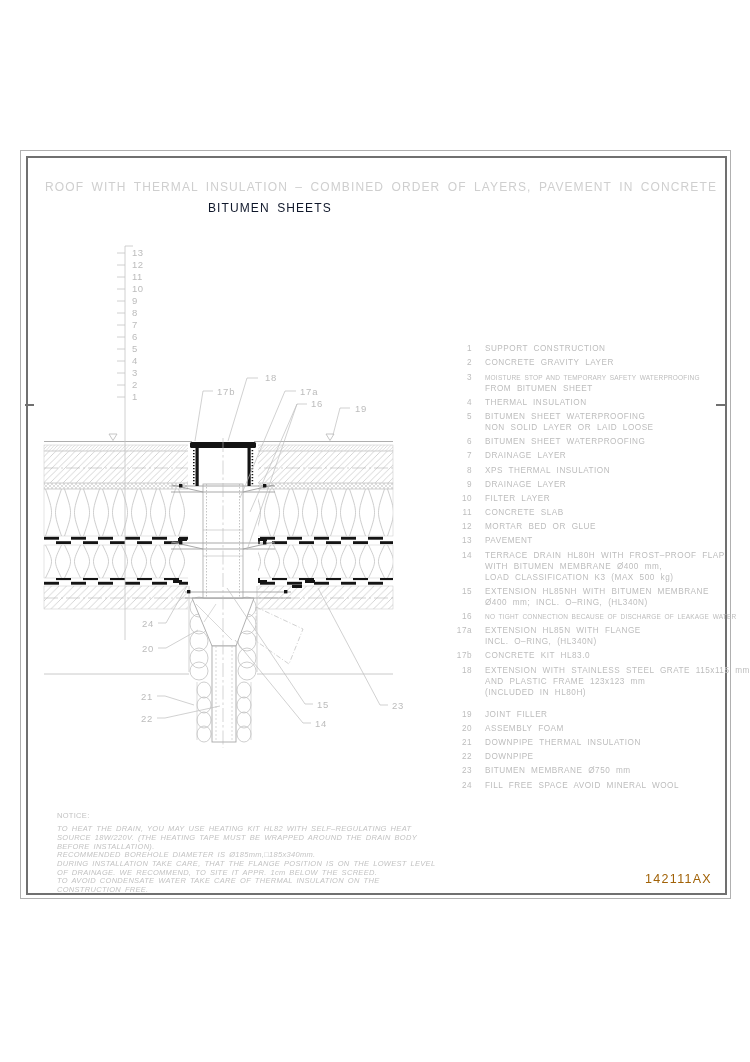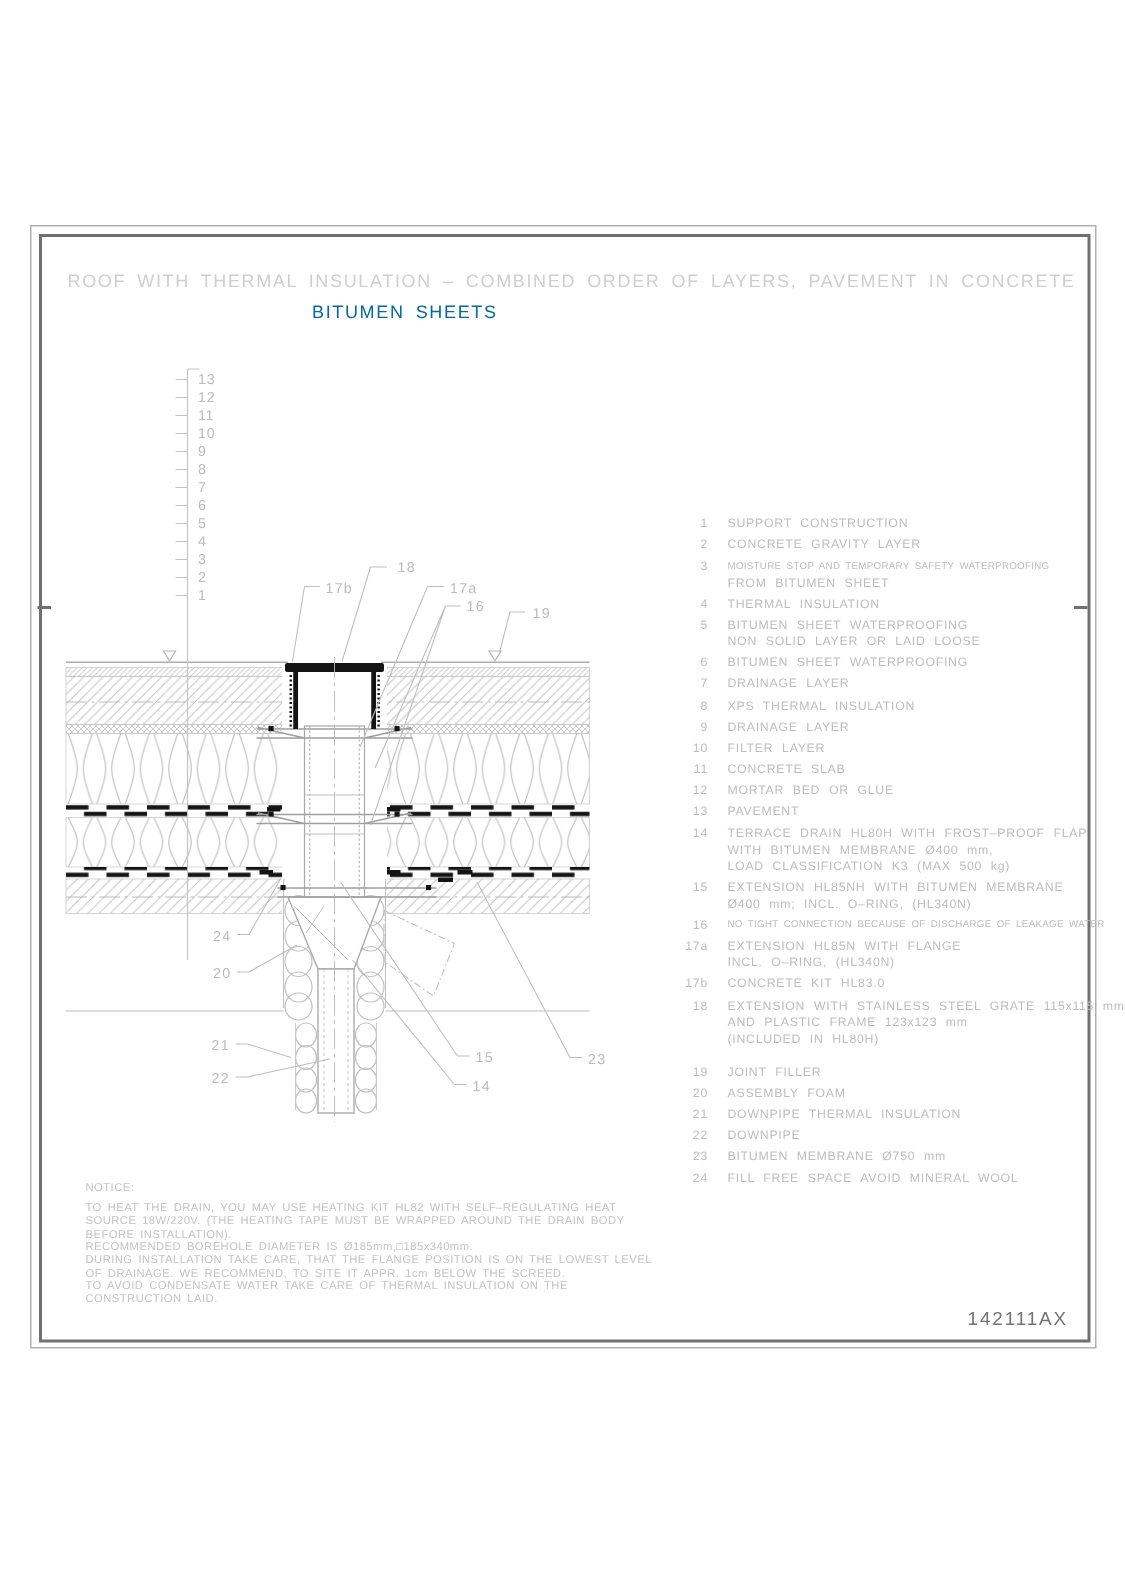--- a/index.html
+++ b/index.html
@@ -3,32 +3,32 @@
 <meta charset="utf-8">
 <style>
   html,body{margin:0;padding:0;background:#ffffff;}
   body{width:750px;height:1062px;position:relative;font-family:"Liberation Sans",sans-serif;overflow:hidden;}
   .frame-outer{position:absolute;left:20px;top:150px;width:709px;height:747px;border:1px solid #b0b0b0;}
   .frame-inner{position:absolute;left:26px;top:156px;width:697px;height:735px;border:2px solid #707070;}
   .fold-mark{position:absolute;top:404px;width:9px;height:2px;background:#707070;}
   .fold-left{left:25px;}
   .fold-right{left:716px;}
   .title{position:absolute;left:45px;top:180px;width:660px;color:#cfcfcf;font-size:12px;letter-spacing:1.1px;word-spacing:3px;white-space:nowrap;}
-  .title2{position:absolute;left:208px;top:201px;color:#0369a1;font-size:12px;letter-spacing:1.1px;word-spacing:3px;}
+  .title2{position:absolute;left:208px;top:201px;color:#0f172a;font-size:12px;letter-spacing:1.1px;word-spacing:3px;}
   .legend{position:absolute;left:452px;top:340px;width:272px;color:#bdbdbd;font-size:8.2px;letter-spacing:0.5px;word-spacing:3px;}
   .lrow{display:flex;line-height:11px;}
   .lrow.item{margin-top:3.2px;}
   .lrow.lg-gap{margin-top:11px;}
   .lnum{width:20px;text-align:right;margin-right:13px;flex:none;}
   .ltext{flex:1;white-space:nowrap;}
   .lrow.sm .ltext{font-size:6.5px;letter-spacing:0.2px;word-spacing:1.5px;}
   .notice{position:absolute;left:57px;top:788px;width:360px;color:#c3c3c3;font-size:7.5px;letter-spacing:0.3px;word-spacing:1.5px;line-height:8.7px;}
-  .notice .nhead{margin-bottom:4.5px;}
-  .nline{white-space:nowrap;}
-  .drawing-number{position:absolute;left:590px;top:872px;width:122px;text-align:right;color:#737373;font-size:12.5px;letter-spacing:1.3px;}
+  .notice .nhead{margin-bottom:4.5px;margin-top:24px;}
+  .nline{white-space:nowrap;font-style:italic;}
+  .drawing-number{position:absolute;left:590px;top:872px;width:122px;text-align:right;color:#a16207;font-size:12.5px;letter-spacing:1.3px;}
   svg text{font-family:"Liberation Sans",sans-serif;fill:#bcbcbc;}
   .callout{font-size:9.5px;letter-spacing:0.8px;}
   .scalenum{font-size:9.5px;letter-spacing:0.5px;}
 </style>
 </head>
 <body>
 
 <div class="frame-outer"></div>
 <div class="frame-inner"></div>
 <div class="fold-mark fold-left"></div>
@@ -354,16 +354,16 @@
 
 <div class="notice">
   <div class="nhead">NOTICE:</div>
   <div class="nline">TO HEAT THE DRAIN, YOU MAY USE HEATING KIT HL82 WITH SELF–REGULATING HEAT</div>
   <div class="nline">SOURCE 18W/220V. (THE HEATING TAPE MUST BE WRAPPED AROUND THE DRAIN BODY</div>
   <div class="nline">BEFORE INSTALLATION).</div>
   <div class="nline">RECOMMENDED BOREHOLE DIAMETER IS Ø185mm,□185x340mm.</div>
   <div class="nline">DURING INSTALLATION TAKE CARE, THAT THE FLANGE POSITION IS ON THE LOWEST LEVEL</div>
   <div class="nline">OF DRAINAGE. WE RECOMMEND, TO SITE IT APPR. 1cm BELOW THE SCREED.</div>
   <div class="nline">TO AVOID CONDENSATE WATER TAKE CARE OF THERMAL INSULATION ON THE</div>
-  <div class="nline">CONSTRUCTION LAID.</div>
+  <div class="nline">CONSTRUCTION FREE.</div>
 </div>
 
 <div class="drawing-number">142111AX</div>
 
 </body></html>

